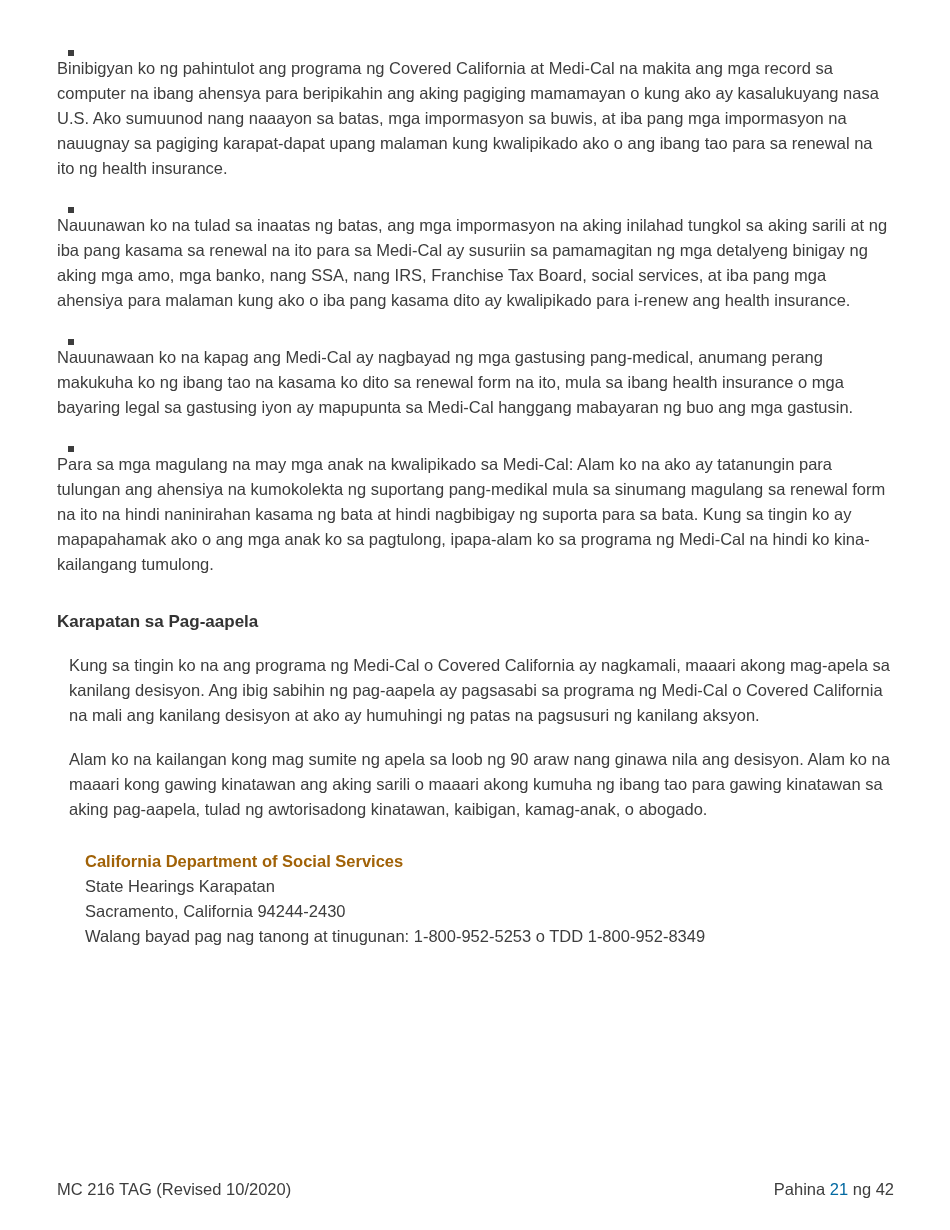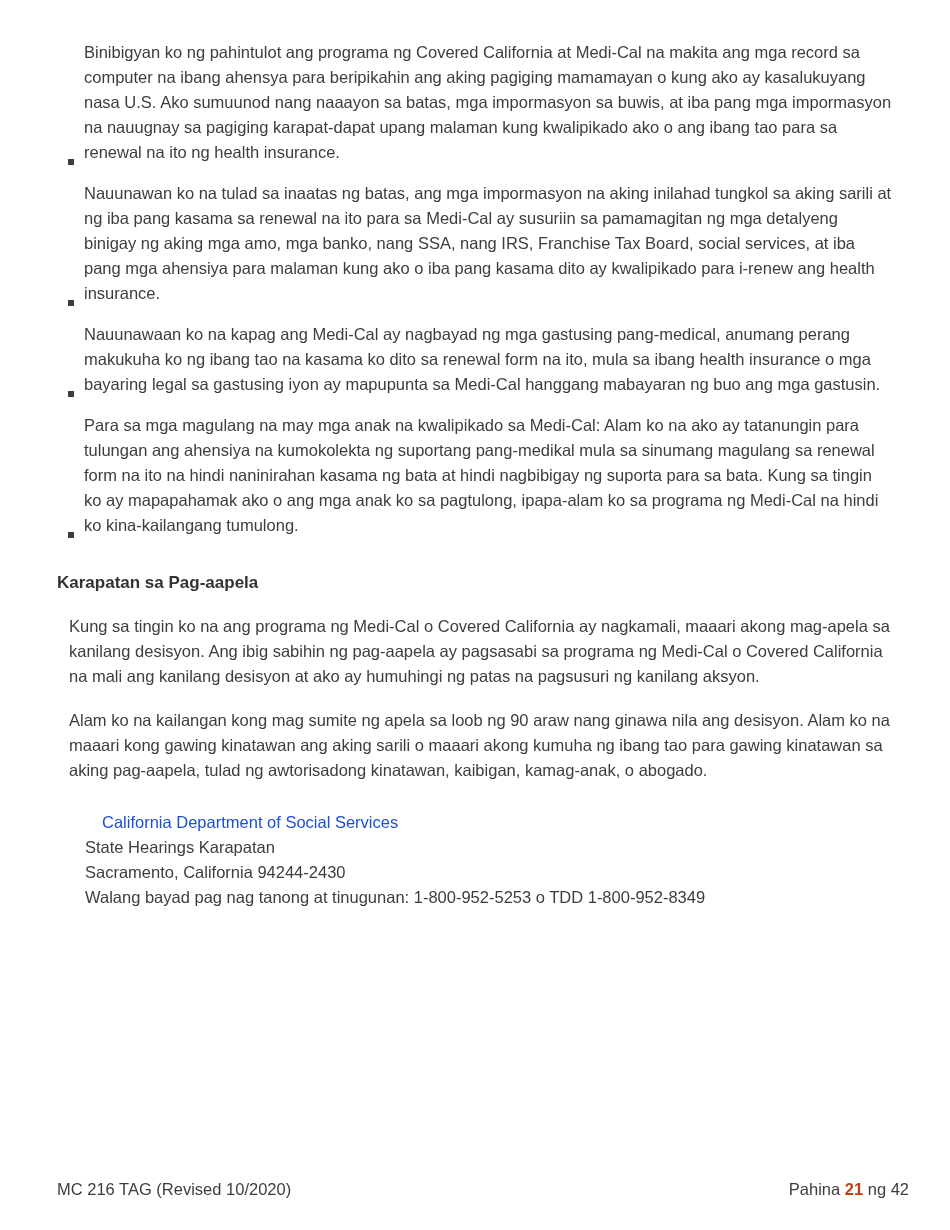--- a/index.html
+++ b/index.html
@@ -19,24 +19,25 @@
     color: #3d3d3d;
     overflow: hidden;
   }
   .bullets {
     margin: 0;
     padding: 0;
     list-style: none;
   }
   .bullet {
     display: flex;
-    align-items: flex-end;
+    align-items: flex-start;
     margin-bottom: 16px;
     font-size: 16.5px;
     line-height: 25px;
+    flex-direction: column;
   }
   .bullet .sq {
     flex: 0 0 auto;
     width: 6px;
     height: 6px;
     background: #3d3d3d;
     margin: 10px 10px 0 11px;
   }
   .bullet .bullet-text {
     flex: 1 1 auto;
@@ -55,38 +56,37 @@
   }
   .address-block {
     margin: 27px 0 0 28px;
     font-size: 16.5px;
     line-height: 25px;
   }
   .address-block .addr-line {
     display: block;
   }
   .address-block .addr-bold {
-    font-weight: normal;
-    color: #1d4ed8;
-    margin-left: 17px;
+    font-weight: bold;
+    color: #a16207;
   }
   .footer {
     position: absolute;
     left: 57px;
-    right: 41px;
+    right: 56px;
     bottom: 30px;
     display: flex;
     justify-content: space-between;
     font-size: 16.5px;
     line-height: 22px;
     color: #3d3d3d;
   }
   .footer .page-num {
-    font-weight: bold;
-    color: #c2410c;
+    font-weight: normal;
+    color: #0369a1;
   }
 </style>
 </head>
 <body>
 
 <div class="page">
 
   <ul class="bullets">
     <li class="bullet">
       <span class="sq"></span>

